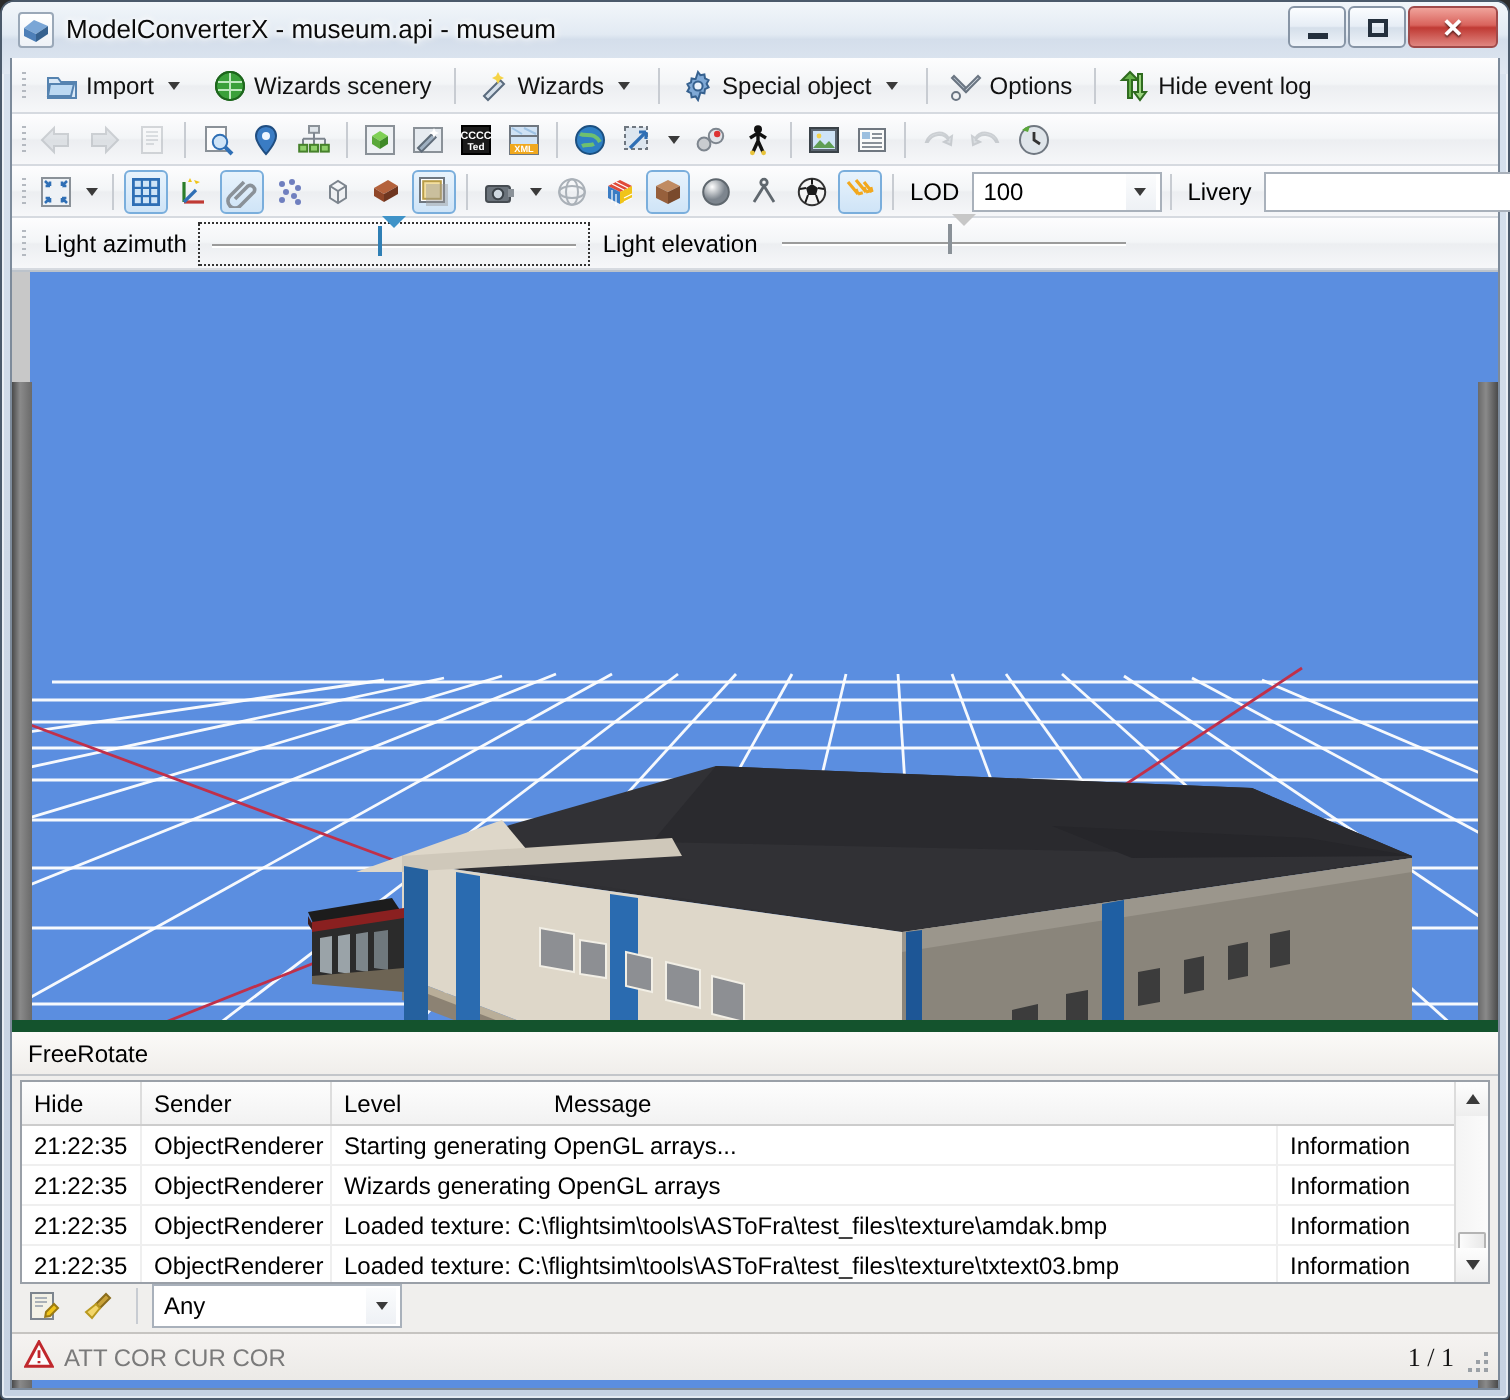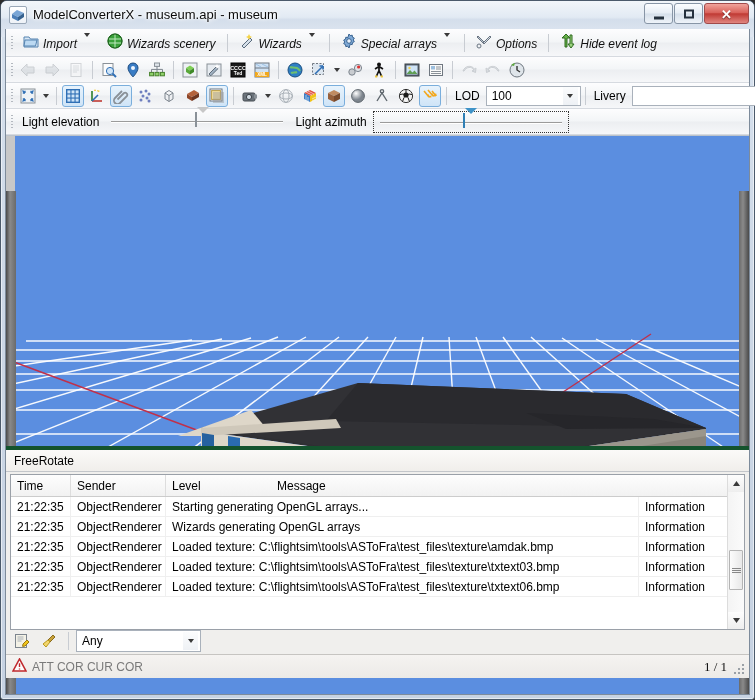--- a/index.html
+++ b/index.html
@@ -62,23 +62,23 @@
     border-bottom:1px solid #d6dae0;
     display:flex; align-items:center; white-space:nowrap;
   }
   .ts.t1{ height:28px; }
   .grip{ width:8px; height:18px; margin-left:2px; position:relative; flex:none; }
   .grip:before{
     content:""; position:absolute; left:3px; top:2px; width:2px; height:14px;
     background:repeating-linear-gradient(180deg,#b4b9c0 0 1px,transparent 1px 3px);
   }
   .tb{
-    display:inline-flex; align-items:flex-start; gap:4px; height:22px;
+    display:inline-flex; align-items:center; gap:4px; height:22px;
     padding:0 5px; margin:0 1px; border:1px solid transparent; border-radius:3px;
-    font-size:12px; color:#111; cursor:default; flex:none;font-style:italic;
+    font-size:12px; color:#111; cursor:default; flex:none;
   }
   .tb .lbl{ line-height:22px; }
   .sep{ width:1px; height:18px; background:#c8ccd2; margin:0 4px; flex:none; }
   .caret{ width:0;height:0;border-left:3.5px solid transparent;border-right:3.5px solid transparent;border-top:4px solid #3a3a3a; margin:0 3px; flex:none; }
   .ic{ width:16px; height:16px; position:relative; flex:none; display:inline-block; }
 
   .ib{ width:22px; height:22px; border:1px solid transparent; border-radius:3px;
        display:inline-flex; align-items:center; justify-content:center; flex:none; margin:0 1px;}
   .ib.sel{ border-color:#7aaedc; background:linear-gradient(180deg,#e8f3fc,#cfe4f7); }
   .ib.dis{ opacity:.38; }
@@ -123,22 +123,22 @@
     position:absolute; right:0; top:0; bottom:0; width:10px;
     background:linear-gradient(90deg,#6a6a6a,#8a8a8a 40%,#4a4a4a);
   }
   .vp-top-strip{
     position:absolute; left:0; right:0; top:0; height:55px;
     background:linear-gradient(90deg,#c8c8c8 0 9px,#5b8ee0 9px);
   }
 
   
   .logpanel{
-    position:absolute; left:0; right:0; bottom:16px; height:232px;
-    background:#f0efed; border-top:4px solid #14532d;
+    position:absolute; left:0; right:0; bottom:4px; height:180px;
+    background:#f0efed; border-top:6px solid #14532d;
   }
   .loghdr{
     height:22px; background:linear-gradient(180deg,#fbfaf8,#f0eeeb);
     border-bottom:1px solid #c3c6ca; font-size:12px; line-height:22px; padding-left:8px;
   }
   .grid{
     position:absolute; left:4px; right:4px; top:24px; bottom:48px;
     background:#fff; border:1px solid #9aa0a8; overflow:hidden;
   }
   .grid-head{ display:flex; height:22px;
@@ -249,21 +249,21 @@
 
       <span class="sep"></span>
 
       <span class="tb">
         <span class="ic">
           <svg viewBox="0 0 16 16">
               <path d="M8 1l1.2 1.6 2-.4.3 2 1.8.9-1 1.8 1 1.8-1.8.9-.3 2-2-.4L8 15l-1.2-1.8-2 .4-.3-2-1.8-.9 1-1.8-1-1.8 1.8-.9.3-2 2 .4z" fill="#7fa9d6" stroke="#36618f"></path>
               <circle cx="8" cy="8" r="2.3" fill="#eaf2fb" stroke="#36618f"></circle>
             </svg>
         </span>
-        <span class="lbl">Special arrays</span>
+        <span class="lbl">Special object</span>
         <span class="caret"></span>
       </span>
 
       <span class="sep"></span>
 
       <span class="tb">
         <span class="ic">
           <svg viewBox="0 0 16 16">
               <path d="M2 3l7 7-1 1-7-7z" fill="#b8c3ce" stroke="#6a7582"></path>
               <path d="M14 3l-7 7 1 1 7-7z" fill="#d7dee6" stroke="#6a7582"></path>
@@ -669,36 +669,36 @@
       <span class="lodlabel">Livery</span>
       <span class="combo" style="width:183px">
         <span class="val"></span>
 
       </span>
     </div>
 
     <div class="ts" style="height:26px">
       <span class="grip"></span>
       <span class="sl-wrap">
+        <span class="sl-lbl">Light azimuth</span>
+        <span class="slider" style="width:196px">
+          <span class="track"></span>
+          <span class="thumb" id="az-thumb" style="left: calc(49% - 6px);">
+            <span class="thumb-body" style="background:linear-gradient(180deg,#bfe3f8,#5fb3e6);border:1px solid #2f7fb5;border-bottom:none"></span>
+            <span class="thumb-tip" style="border-top-color:#3f93c8"></span>
+          </span>
+        </span>
+      </span>
+      <span class="sl-wrap">
         <span class="sl-lbl">Light elevation</span>
         <span class="slider" style="width:184px;border:none">
           <span class="track"></span>
           <span class="thumb" id="el-thumb" style="left: calc(52% - 6px);">
             <span class="thumb-body" style="background:linear-gradient(180deg,#fdfdfd,#dadada);border:1px solid #8a9198;border-bottom:none"></span>
             <span class="thumb-tip" style="border-top-color:#c7c7c7"></span>
-          </span>
-        </span>
-      </span>
-      <span class="sl-wrap">
-        <span class="sl-lbl">Light azimuth</span>
-        <span class="slider" style="width:196px">
-          <span class="track"></span>
-          <span class="thumb" id="az-thumb" style="left: calc(49% - 6px);">
-            <span class="thumb-body" style="background:linear-gradient(180deg,#bfe3f8,#5fb3e6);border:1px solid #2f7fb5;border-bottom:none"></span>
-            <span class="thumb-tip" style="border-top-color:#3f93c8"></span>
           </span>
         </span>
       </span>
     </div>
 
     <div class="viewport">
       <div class="vp-inner">
 
         <svg width="745" height="390" viewBox="0 0 745 390" style="position:absolute;left:0;top:0">
 
@@ -814,21 +814,21 @@
 
       <div class="vp-scroll-l"></div>
       <div class="vp-scroll-r"></div>
       <div class="vp-top-strip"></div>
 
       <div class="logpanel">
         <div class="loghdr">FreeRotate</div>
 
         <div class="grid">
           <div class="grid-head">
-            <div class="gh c-time">Time</div>
+            <div class="gh c-time">Hide</div>
             <div class="gh c-send">Sender</div>
             <div class="gh c-lvl" style="width:105px">Level</div>
             <div class="gh c-msg">Message</div>
           </div>
           <div id="log-rows">
               <div class="grow">
                 <div class="gc c-time">21:22:35</div>
                 <div class="gc c-send">ObjectRenderer</div>
                 <div class="gc c-msg">Starting generating OpenGL arrays...</div>
                 <div class="gc c-lvl" style="width: 105px;">Information</div>

